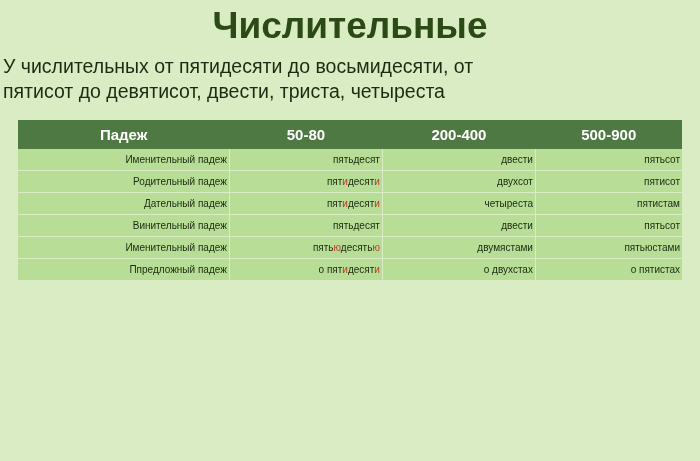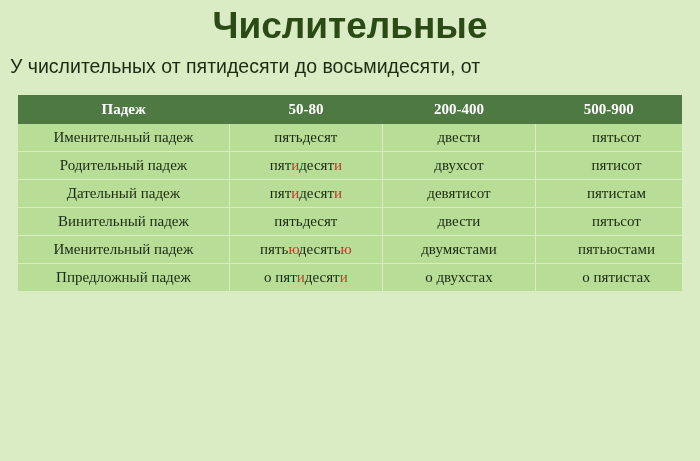--- a/index.html
+++ b/index.html
@@ -26,54 +26,53 @@
   }
   .title-line {
     font-family: "Liberation Sans", sans-serif;
     font-weight: bold;
     font-size: 37px;
     line-height: 44px;
     color: #2b4a16;
     letter-spacing: 0px;
   }
   .intro {
-    margin: 6px 14px 0 10px;
+    margin: 6px 14px 0 3px;
     font-size: 19.5px;
     line-height: 25px;
     color: #1c2c12;
     text-align: justify;
     text-justify: inter-word;
   }
   .intro-last {
     text-align: left;
   }
   .table-wrap {
     margin: 16px 18px 0 18px;
   }
   table.decl {
     width: 100%;
     border-collapse: collapse;
     table-layout: fixed;
-    font-family: Liberation Serif, serif;
   }
   table.decl th {
     background: #4f7942;
     color: #ffffff;
     font-weight: bold;
     font-size: 15px;
     padding: 6px 2px;
     text-align: center;
     border: none;
   }
   table.decl td {
     background: #b7dd96;
     color: #1b2a11;
-    font-size: 15px;
+    font-size: 10px;
     padding: 5px 2px;
-    text-align: center;
+    text-align: right;
     border-bottom: 1px solid #d9ecc4;
     border-right: 1px solid #d9ecc4;
   }
   table.decl tr td:last-child {
     border-right: none;
     padding-left: 17px;
   }
   table.decl tr:last-child td {
     border-bottom: none;
   }
@@ -89,20 +88,21 @@
 <body>
 
 <div class="page">
 
   <div class="title-block">
     <div class="title-line">Числительные</div>
   </div>
 
   <div class="intro">
     <div>У числительных от пятидесяти до восьмидесяти, от</div>
+    <div>пятисот до девятисот, двести, триста, четыреста</div>
   </div>
 
   <div class="table-wrap">
     <table class="decl">
       <thead>
         <tr>
           <th class="col-case">Падеж</th>
           <th class="col-a">50-80</th>
           <th class="col-b">200-400</th>
           <th class="col-c">500-900</th>
@@ -117,21 +117,21 @@
           </tr>
           <tr>
             <td class="col-case">Родительный падеж</td>
             <td class="col-a"><span>пят</span><span class="hl">и</span><span>десят</span><span class="hl">и</span></td>
             <td class="col-b"><span>двухсот</span></td>
             <td class="col-c"><span>пятисот</span></td>
           </tr>
           <tr>
             <td class="col-case">Дательный падеж</td>
             <td class="col-a"><span>пят</span><span class="hl">и</span><span>десят</span><span class="hl">и</span></td>
-            <td class="col-b"><span>девятисот</span></td>
+            <td class="col-b"><span>четыреста</span></td>
             <td class="col-c"><span>пятистам</span></td>
           </tr>
           <tr>
             <td class="col-case">Винительный падеж</td>
             <td class="col-a"><span>пятьдесят</span></td>
             <td class="col-b"><span>двести</span></td>
             <td class="col-c"><span>пятьсот</span></td>
           </tr>
           <tr>
             <td class="col-case">Именительный падеж</td>

